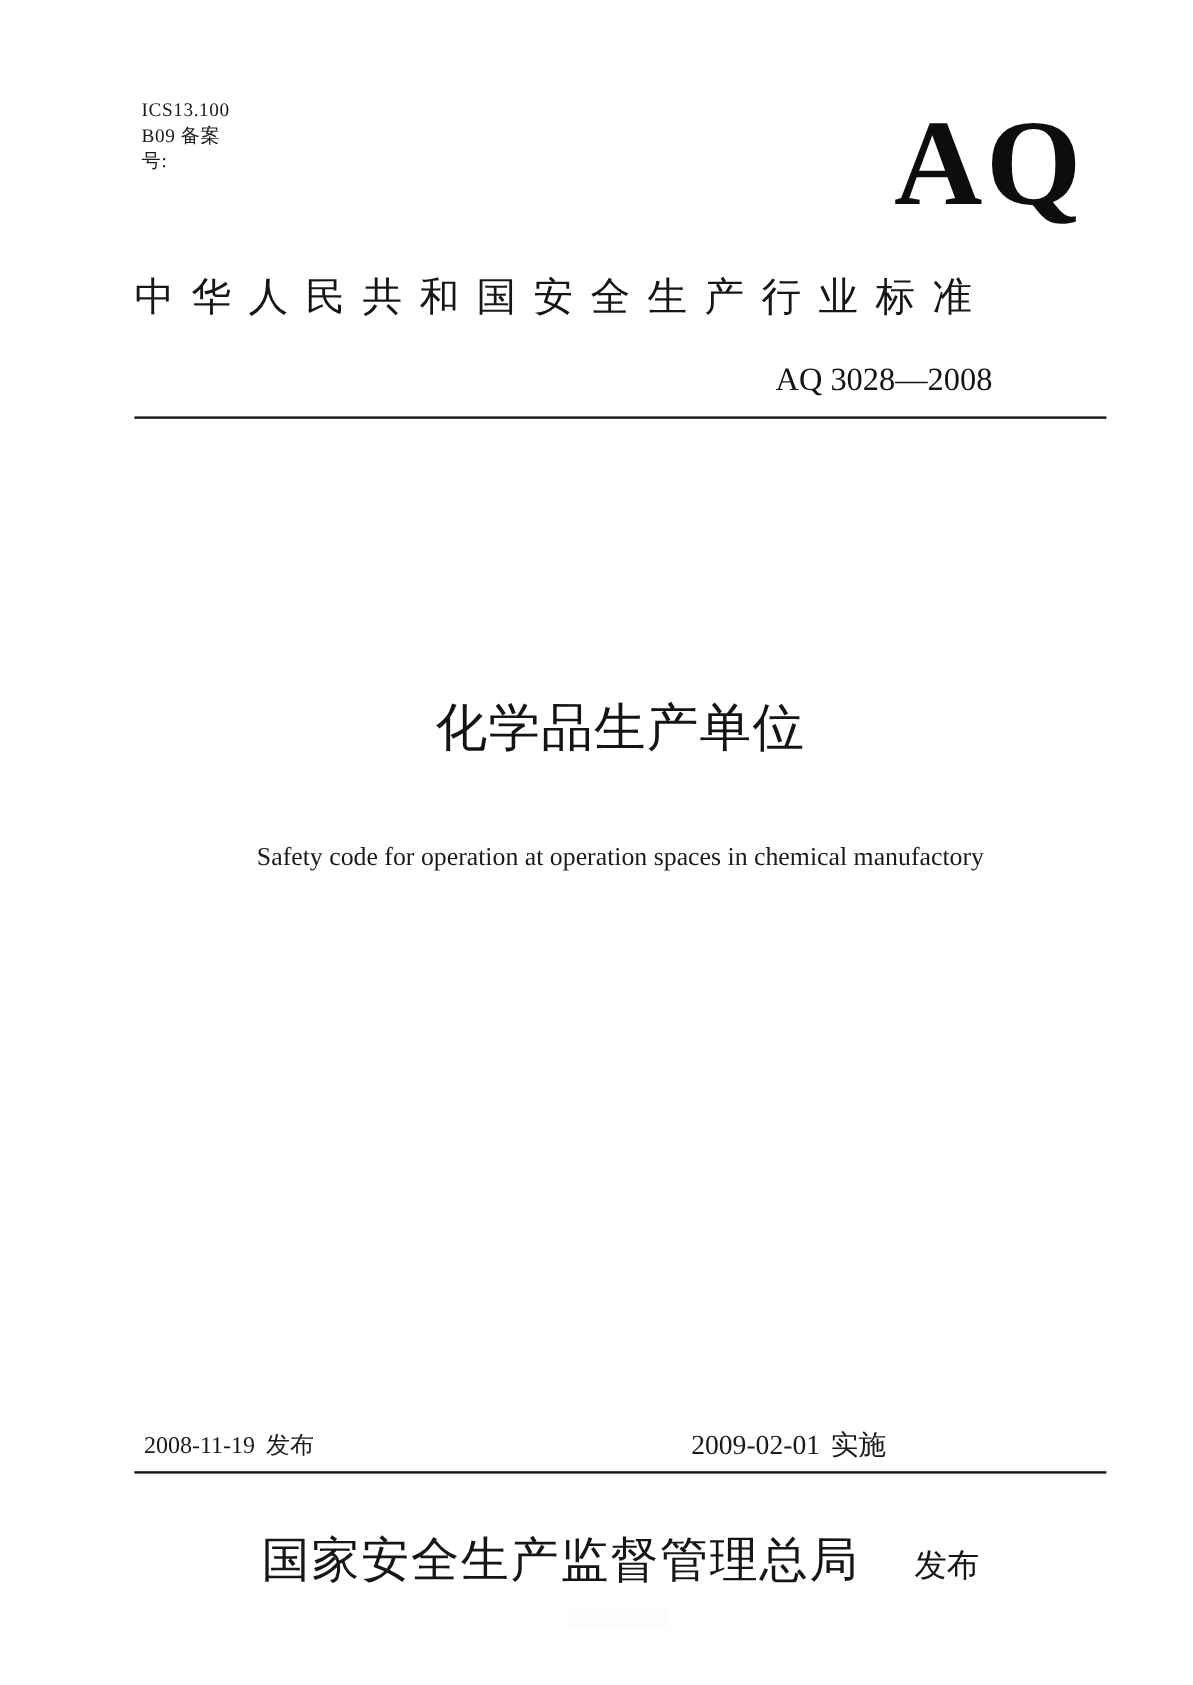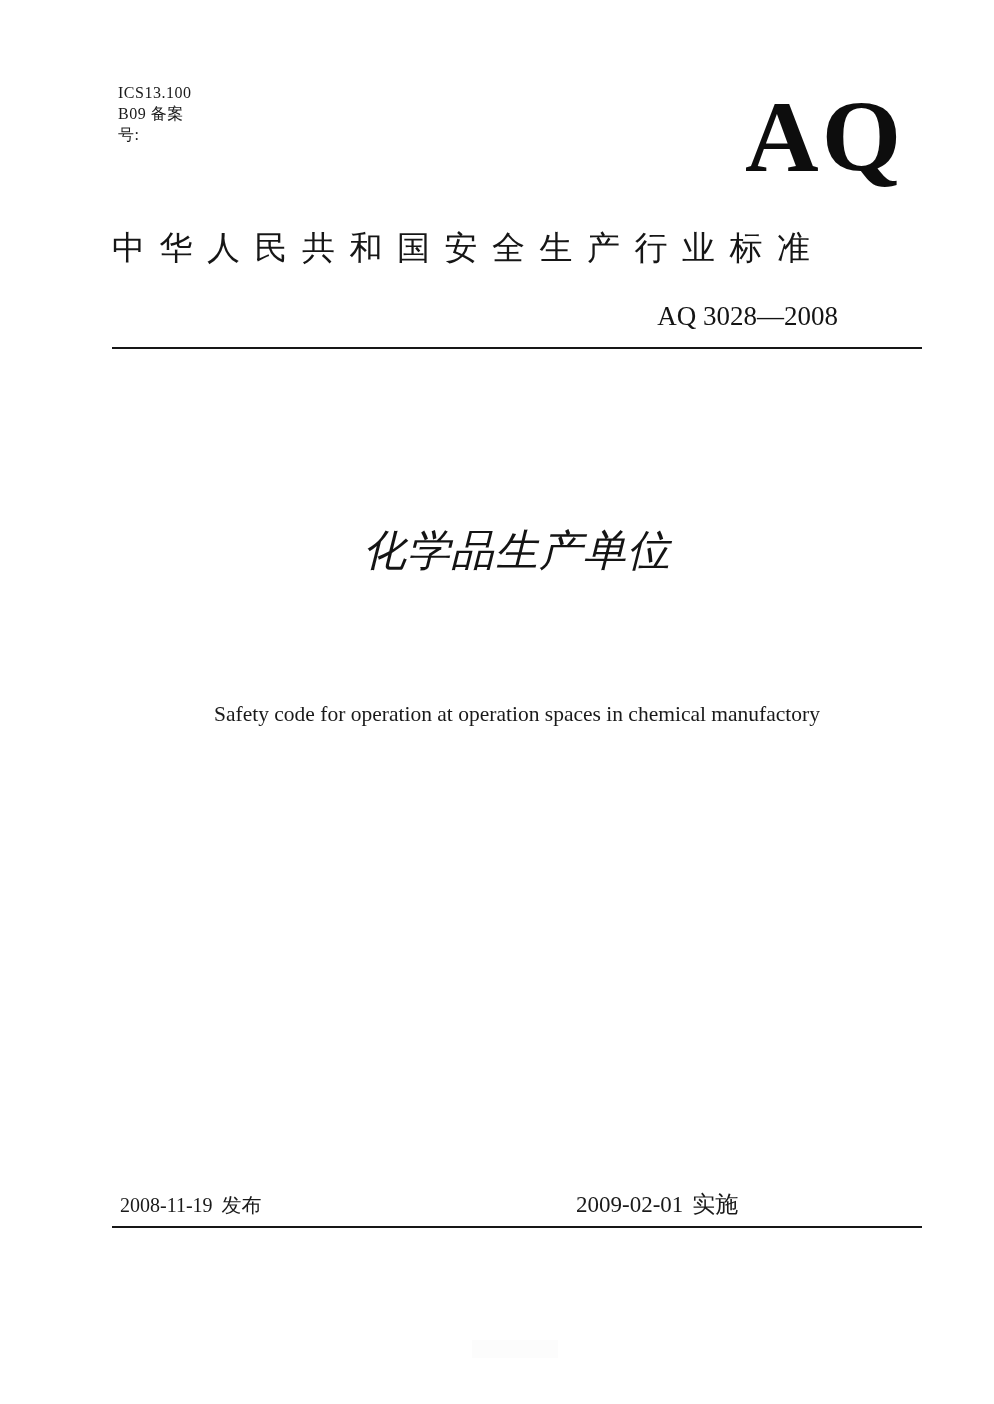--- a/index.html
+++ b/index.html
@@ -47,44 +47,43 @@
     font-size: 33px;
     line-height: 50px;
     letter-spacing: 14.5px;
     white-space: nowrap;
     color: #161616;
     margin-top: 15px;
   }
   
   .std-number {
     position: absolute;
-    right: 112px;
+    right: 123px;
     top: 300px;
     font-size: 27px;
     line-height: 32px;
     color: #141414;
   }
   .rule {
     position: absolute;
     left: 112px;
     width: 810px;
     height: 0;
     border-top: 2px solid #171717;
   }
   .rule-top { top: 347px; }
   .rule-bottom { top: 1226px; }
 
   
   .title-block {
     position: absolute;
     left: 112px;
-    top: 524px;
+    top: 581px;
     width: 810px;
     text-align: center;
-    font-style: italic;
   }
   .title-cn {
     font-size: 43px;
     line-height: 54px;
     letter-spacing: 1px;
     color: #141414;
   }
   .title-en {
     position: absolute;
     left: 112px;
@@ -175,16 +174,19 @@
   <div class="date-left">
     <span>2008-11-19</span><span class="date-label">发布</span>
   </div>
 
   <div class="date-right">
     <span>2009-02-01</span><span class="date-label">实施</span>
   </div>
 
   <div class="rule rule-bottom"></div>
 
+  <div class="issuer-row">
+    <span class="issuer">国家安全生产监督管理总局</span><span class="issuer-action">发布</span>
+  </div>
 
   <div class="scan-smudge"></div>
 
 </div>
 
 </body></html>

